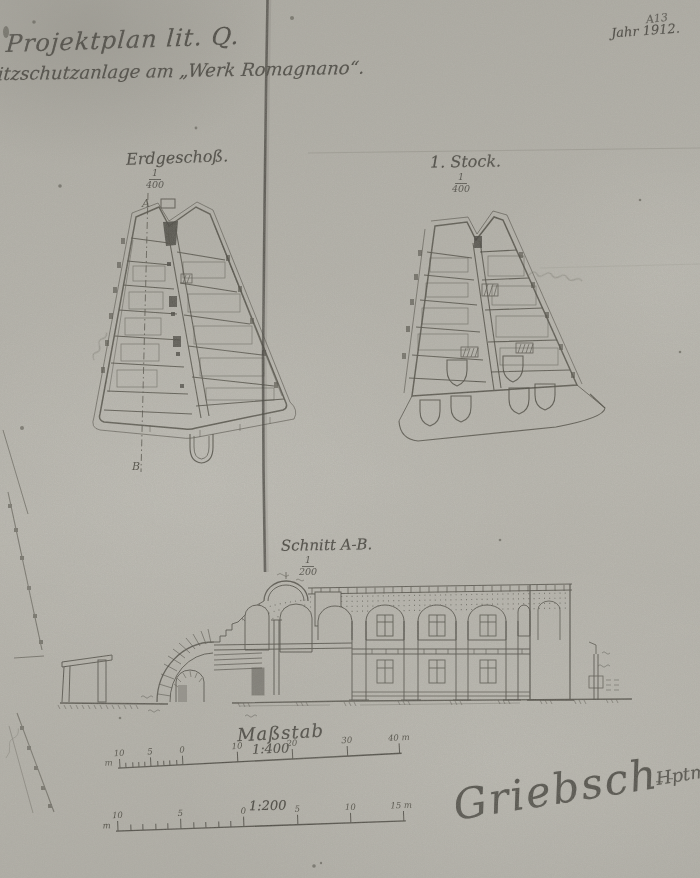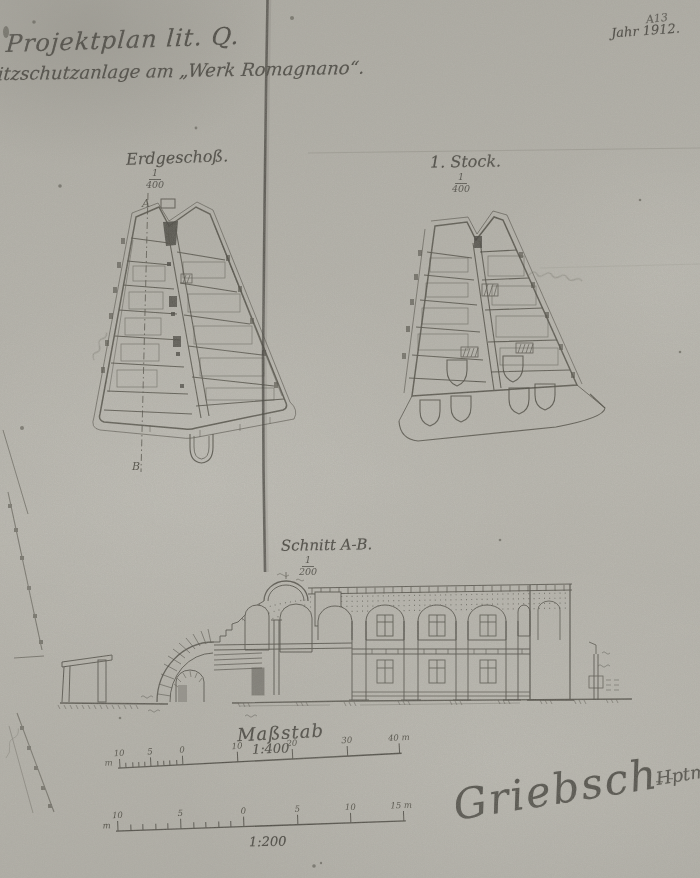--- a/index.html
+++ b/index.html
@@ -17,21 +17,21 @@
       text-shadow:0 0 .7px rgba(52,50,44,.5);white-space:nowrap;}
   .title{left:6px;top:26px;font-size:24px;transform:rotate(-2deg) skewX(-6deg);letter-spacing:1px;}
   .subtitle{left:-8px;top:60px;font-size:18px;transform:rotate(-1deg) skewX(-6deg);}
   .docno{left:646px;top:12px;font-size:11px;transform:rotate(-6deg);opacity:.85;}
   .year{left:611px;top:23px;font-size:13px;transform:rotate(-4deg);}
   .lbl-erd{left:126px;top:148px;font-size:16px;transform:rotate(-2deg);}
   .lbl-stock{left:430px;top:152px;font-size:16px;transform:rotate(-1deg);}
   .lbl-schnitt{left:281px;top:536px;font-size:15px;transform:rotate(-1deg);}
   .lbl-masstab{left:237px;top:722px;font-size:18px;transform:rotate(-3deg);letter-spacing:1px;}
   .lbl-r400{left:252px;top:741px;font-size:13px;transform:rotate(-2deg);}
-  .lbl-r200{left:249px;top:834px;font-size:13px;transform:rotate(-1deg);}
+  .lbl-r200{left:249px;top:798px;font-size:13px;transform:rotate(-1deg);}
   .frac{position:absolute;font-family:"DejaVu Serif",serif;font-style:italic;color:#3a3832;
         display:flex;flex-direction:column;align-items:center;font-size:9.5px;line-height:1.15;}
   .frac .num{padding:0 3px;border-bottom:1px solid rgba(58,56,50,.85);}
   .frac-erd{left:146px;top:168px;}
   .frac-stock{left:452px;top:172px;}
   .frac-schnitt{left:299px;top:555px;}
   .sig{left:452px;top:760px;transform:rotate(-9deg);color:rgba(48,46,40,.82);}
   .sig .sig-name{font-size:42px;letter-spacing:2px;}
   .sig .sig-rank{font-size:18px;position:relative;top:-3px;left:-8px;}
 </style>

